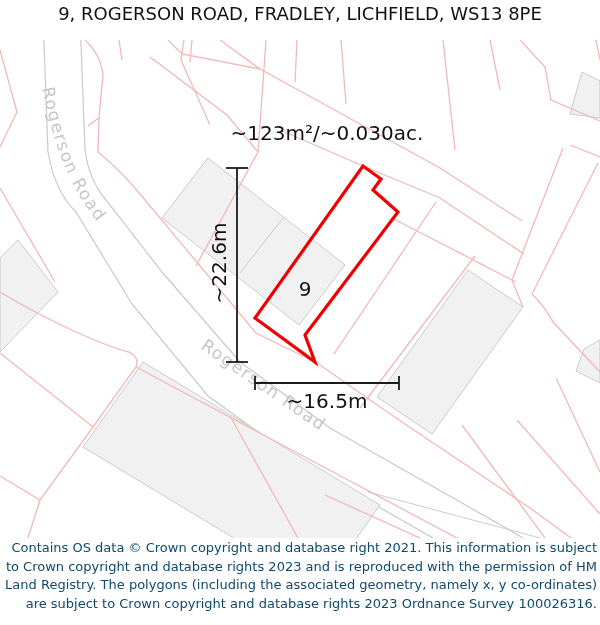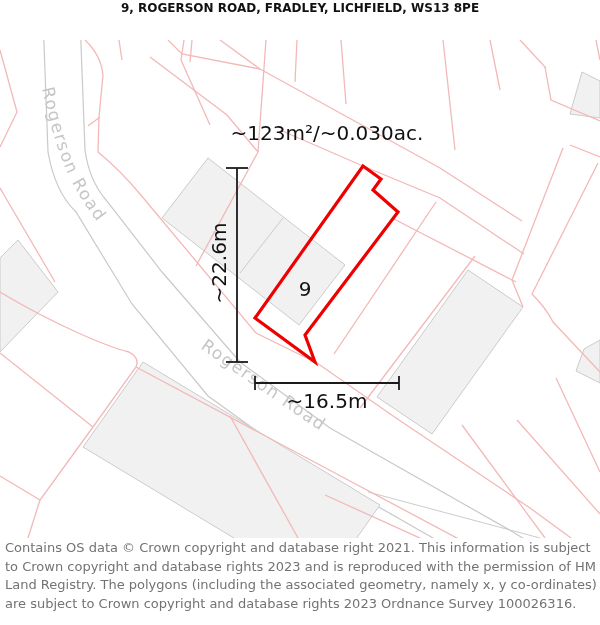--- a/index.html
+++ b/index.html
@@ -1,34 +1,34 @@
 <!DOCTYPE html>
 <html><head>
 <meta charset="utf-8">
 <style>
   html,body{margin:0;padding:0;background:#ffffff;}
   body{font-family:"DejaVu Sans","Liberation Sans",sans-serif;}
   #stage{position:relative;width:600px;height:625px;background:#ffffff;overflow:hidden;}
   .hdr{position:absolute;top:0;left:0;width:600px;text-align:center;color:#111111;}
-  .hdr .t1{font-size:12px;line-height:16px;font-weight:bold;}
+  .hdr .t1{font-size:18px;line-height:16px;margin-top:6px;}
   .hdr .t2{font-size:12.5px;line-height:16px;}
   #mapwrap{position:absolute;top:40px;left:0;width:600px;height:498px;}
   svg{display:block;}
   .parcel{stroke:#f3b8b8;stroke-width:1.3;fill:none;}
   .roadedge{stroke:#c9c9c9;stroke-width:1.2;fill:none;}
   .bldg{fill:#f1f1f1;stroke:#cbcbcb;stroke-width:1;}
   .grayline{stroke:#cbcbcb;stroke-width:1;fill:none;}
   .roadtxt{fill:#c6c6c6;font-size:17px;letter-spacing:1.5px;}
   .plot{fill:none;stroke:#ee0000;stroke-width:3.2;stroke-linejoin:miter;}
   .dim{stroke:#1a1a1a;stroke-width:1.8;fill:none;}
   .dimtxt{fill:#111111;font-size:20px;}
   .areatxt{fill:#111111;font-size:20px;}
   .numtxt{fill:#111111;font-size:20px;}
-  .ftr{position:absolute;top:539px;left:5px;width:592px;color:#737373;
-       font-size:13px;line-height:18.5px;text-align:left;}
+  .ftr{position:absolute;top:539px;left:5px;width:592px;color:#0c4a6e;
+       font-size:13px;line-height:18.5px;text-align:right;}
 </style>
 </head>
 <body>
 
 <div id="stage">
 
   <div class="hdr">
     <div class="t1">9, ROGERSON ROAD, FRADLEY, LICHFIELD, WS13 8PE</div>
   </div>
 

